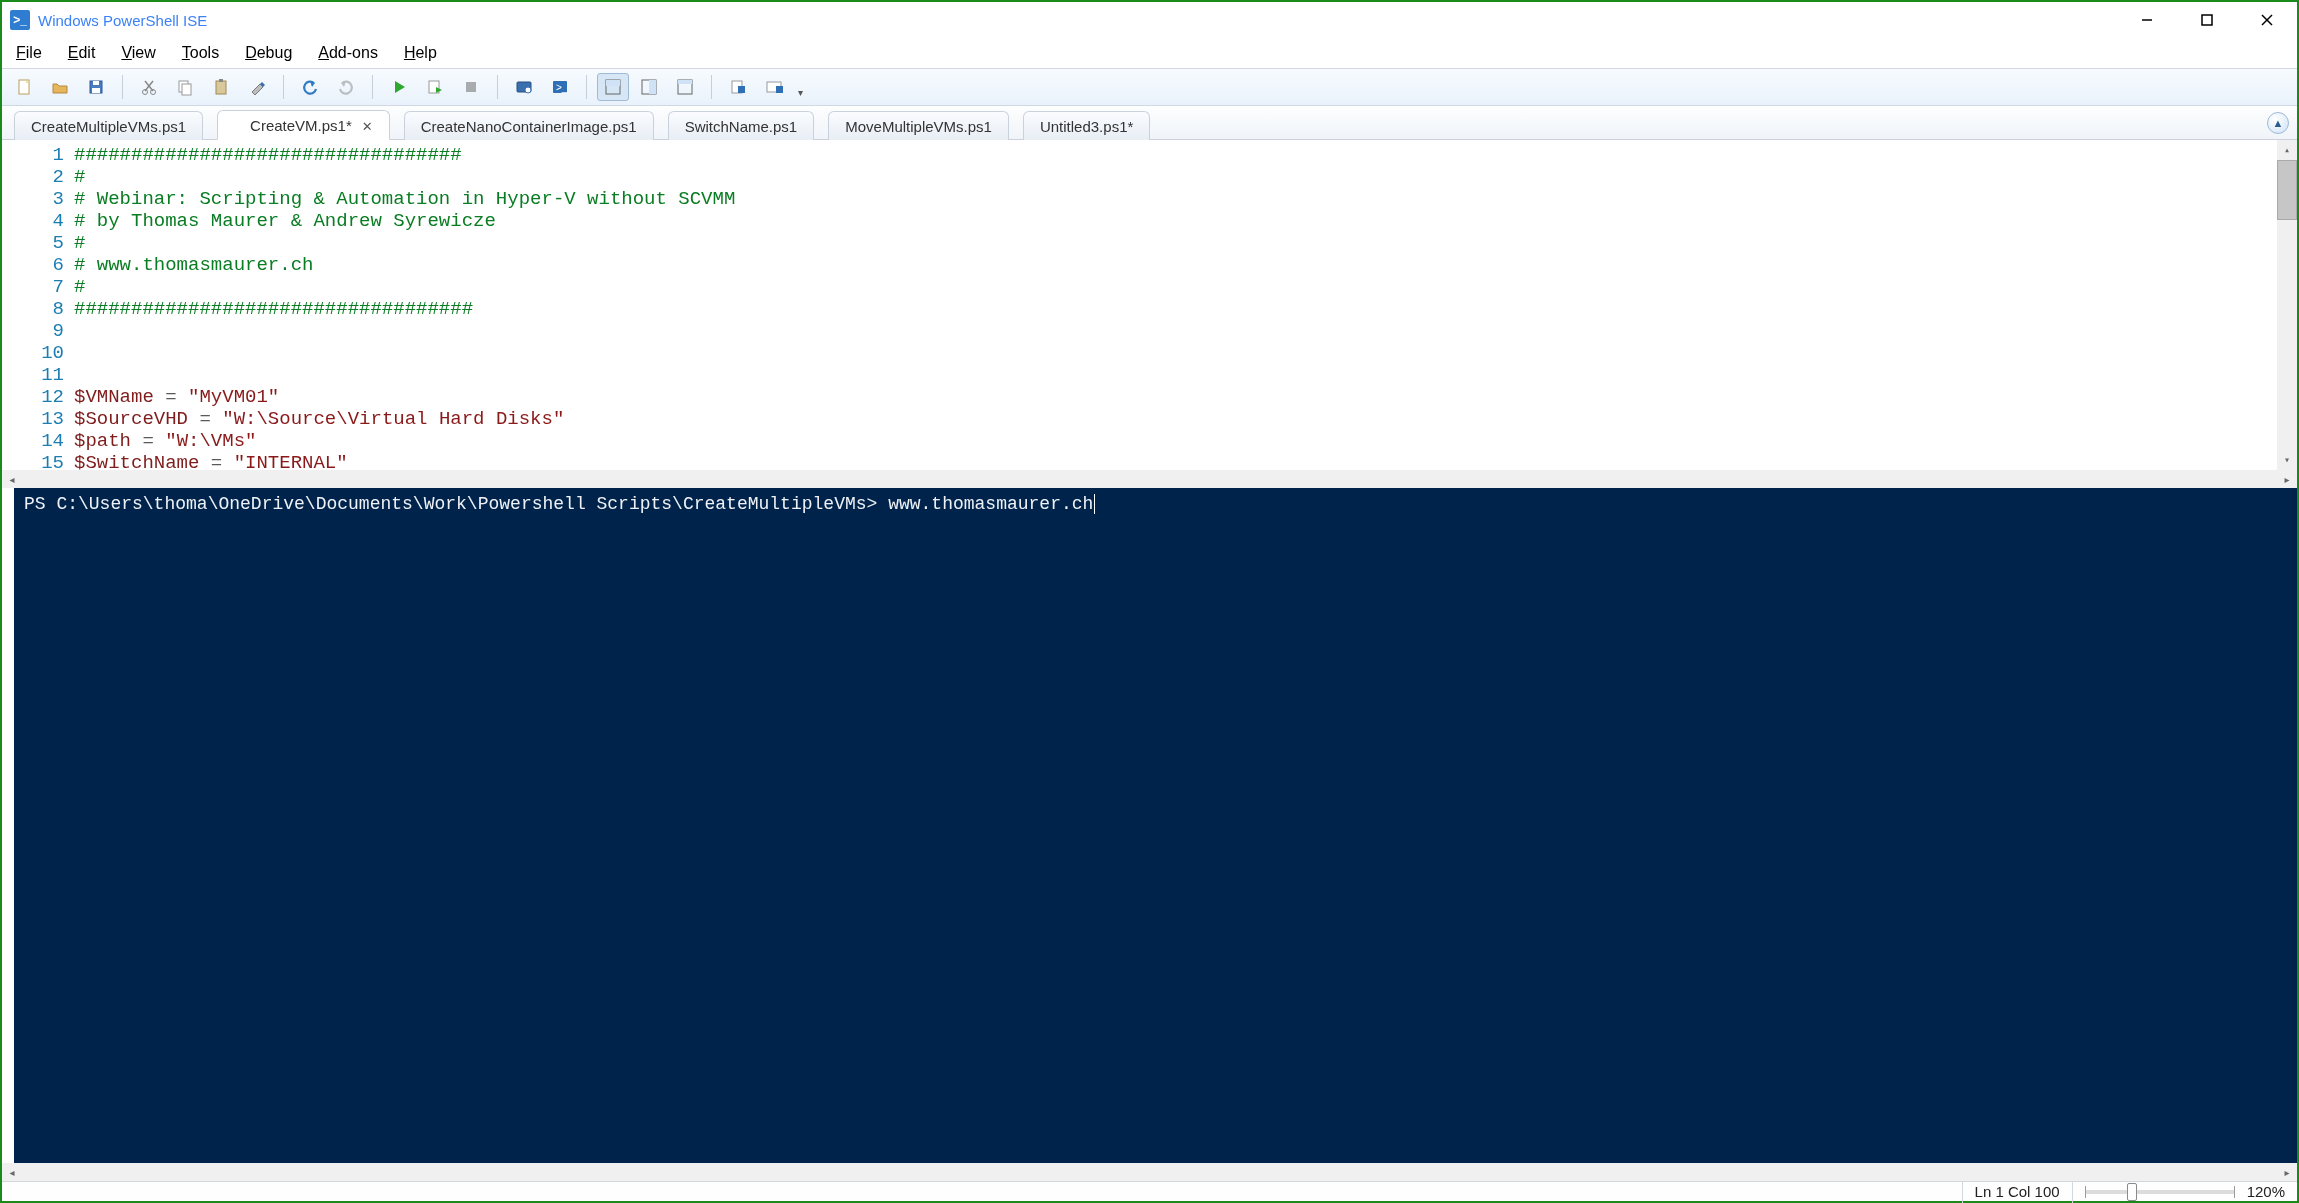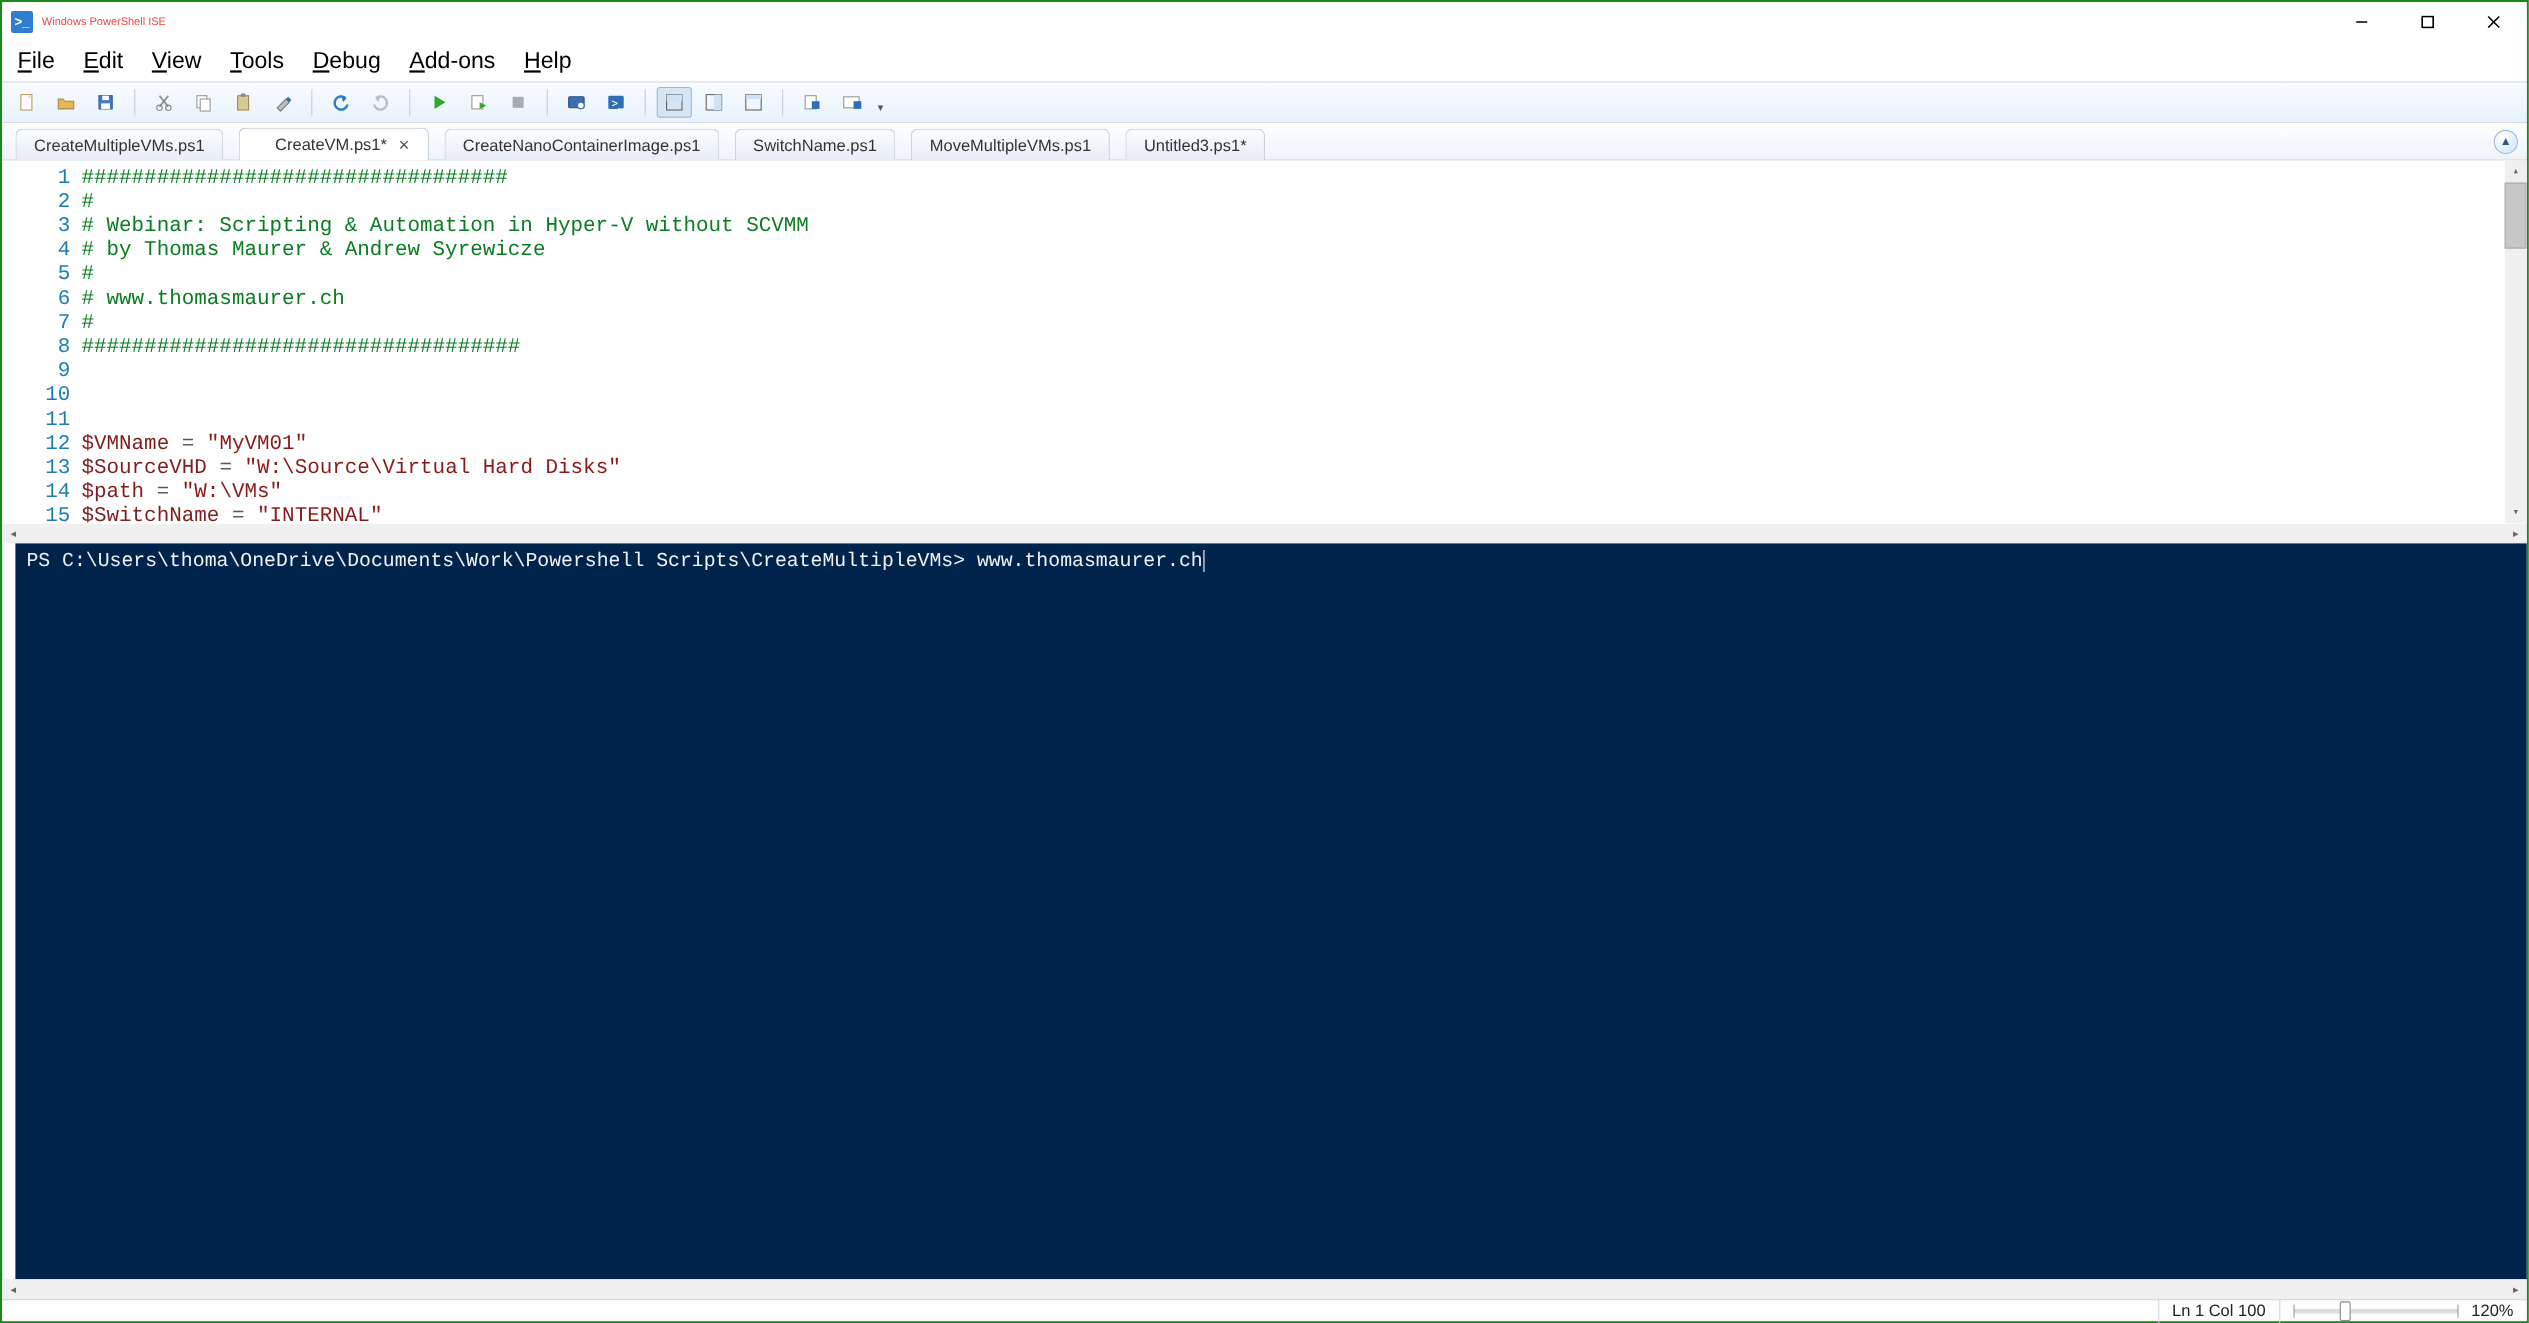--- a/index.html
+++ b/index.html
@@ -28,36 +28,36 @@
     background: #fff;
   }
   .app-icon {
     width: 20px; height: 20px;
     background: linear-gradient(#2f7dd1,#2f7dd1);
     border-radius: 2px;
     display: flex; align-items: center; justify-content: center;
     color: #fff; font-size: 12px; font-weight: bold;
     margin-right: 8px;
   }
-  .titlebar-title { font-size: 10px; color: #ef4444; }
+  .titlebar-title { font-size: 15px; color: #3b82f6; }
   .titlebar-spacer { flex: 1; }
   .win-controls { display: flex; }
   .win-btn {
     width: 60px; height: 36px;
     display: flex; align-items: center; justify-content: center;
     font-size: 14px;
     color: #000;
   }
 
   
   .menubar {
     display: flex;
     padding: 4px 8px;
     gap: 14px;
-    font-size: 21px;
+    font-size: 16px;
     color: #000;
     background: #fff;
   }
   .menu-item { padding: 2px 6px; }
   .menu-item .ul { text-decoration: underline; }
 
   
   .toolbar-wrap {
     background: linear-gradient(#f7fbff, #e9f2fb);
     border-top: 1px solid #d0d9e3;

